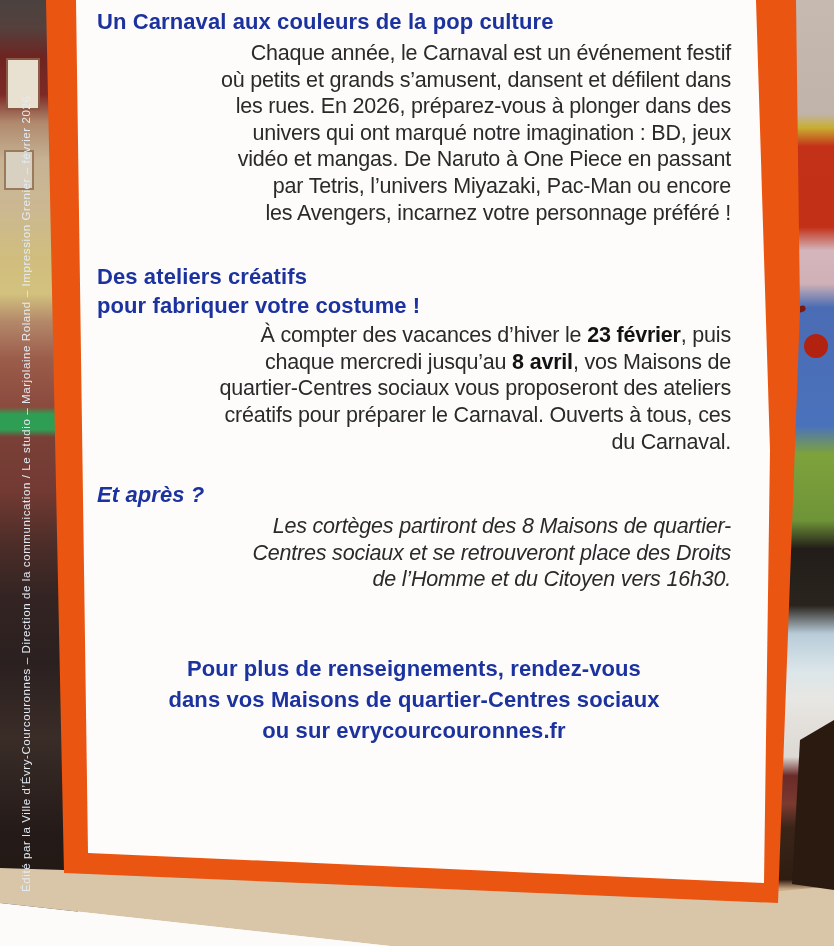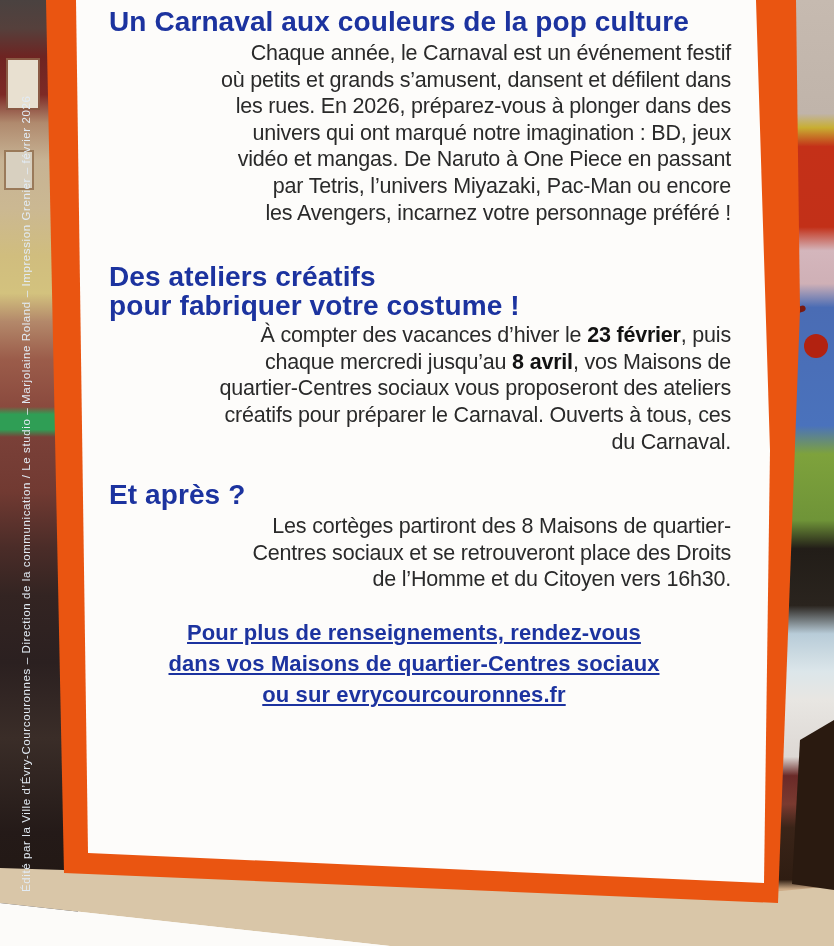--- a/index.html
+++ b/index.html
@@ -76,35 +76,35 @@
     clip-path:polygon(76px 0px, 756px 0px, 770px 450px, 764px 883px, 88px 853px);
     z-index:4;
   }
   
   .content {
     position:absolute; left:97px; top:0; width:634px; z-index:5;
     color:#262626;
   }
   .line { white-space:nowrap; }
   .heading { color:var(--heading-blue, #1c339f); font-weight:700;
-    font-size:28px; line-height:28px; letter-spacing:0.1px;margin-left:12px; }
+    font-size:22px; line-height:28px; letter-spacing:0.1px; }
   .heading .line { white-space:nowrap; }
   .body-text { font-size:21.5px; line-height:26.6px; letter-spacing:-0.2px; color:#2a2a2a;text-align:right; }
   .body-text .b { font-weight:700; color:#121212; }
   .sec-1 { margin-top:8px; }
   .sec-1 .body-text { margin-top:4px; }
   .sec-2 { margin-top:36px; }
   .sec-2 .heading { line-height:29px; }
   .sec-2 .body-text { margin-top:2px; }
-  .sec-3 { margin-top:26px; }
+  .sec-3 { margin-top:26px;font-style:italic; }
   .sec-3 .body-text { margin-top:4px; }
   .footer-note {
-    margin-top:24px; text-align:center;
+    margin-top:60px; text-align:center;
     color:var(--heading-blue, #1c339f); font-weight:700;
-    font-size:22px; line-height:31px; letter-spacing:0.1px;text-decoration:underline;
+    font-size:22px; line-height:31px; letter-spacing:0.1px;
   }
 </style>
 </head>
 <body>
 
 <div class="scene">
 
   <div class="bg-left">
     <div class="frame-a"></div>
     <div class="frame-b"></div>

